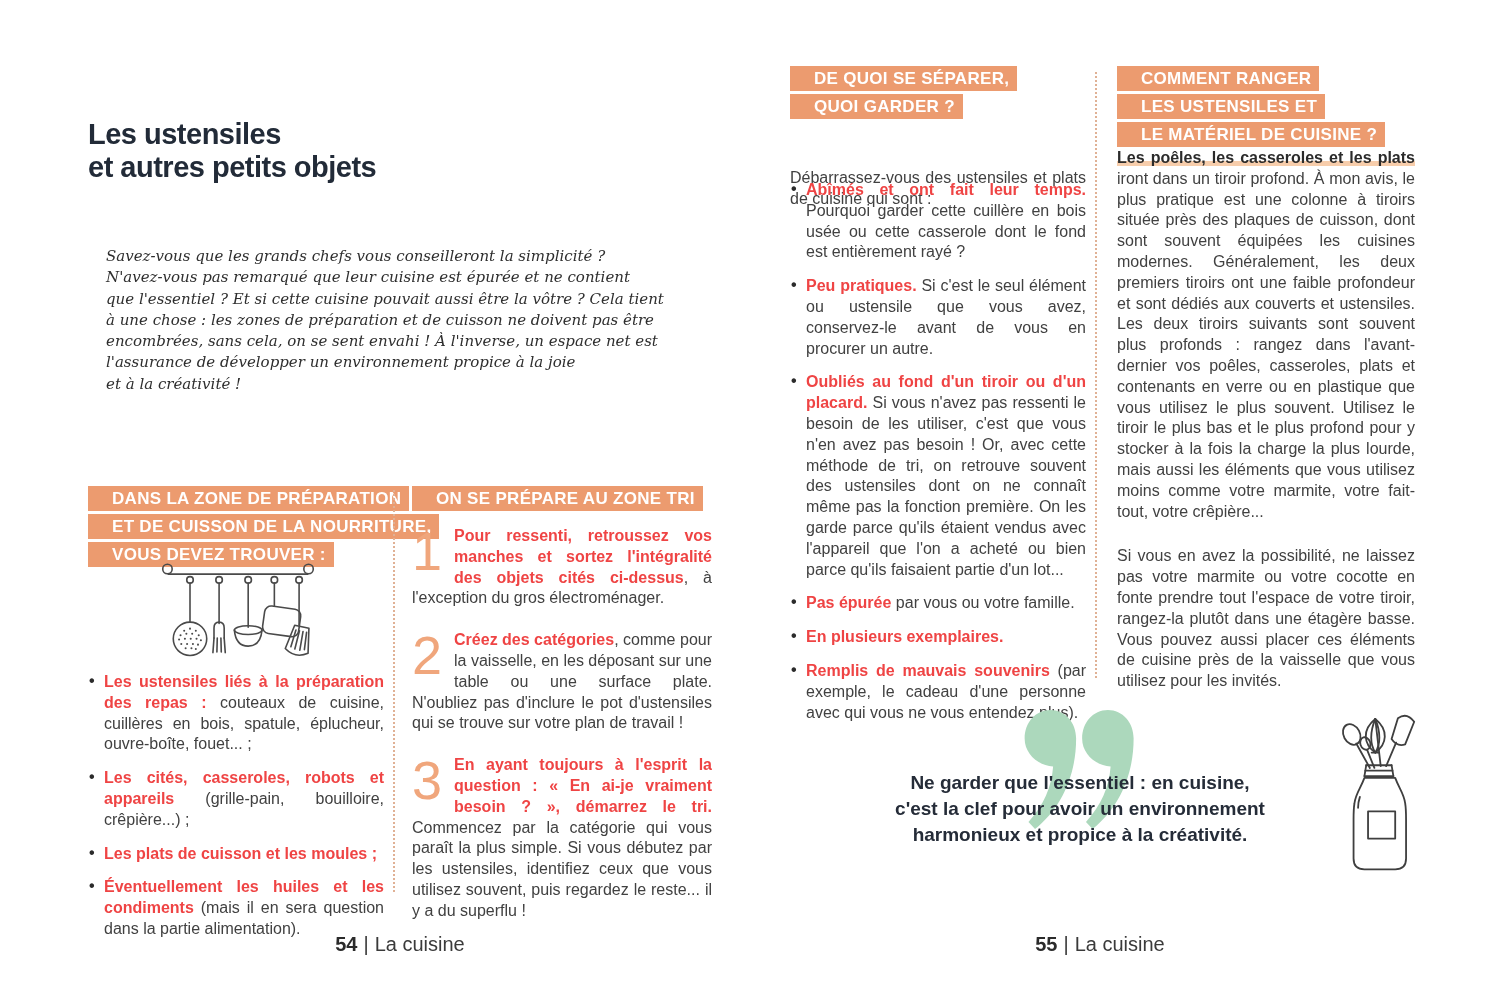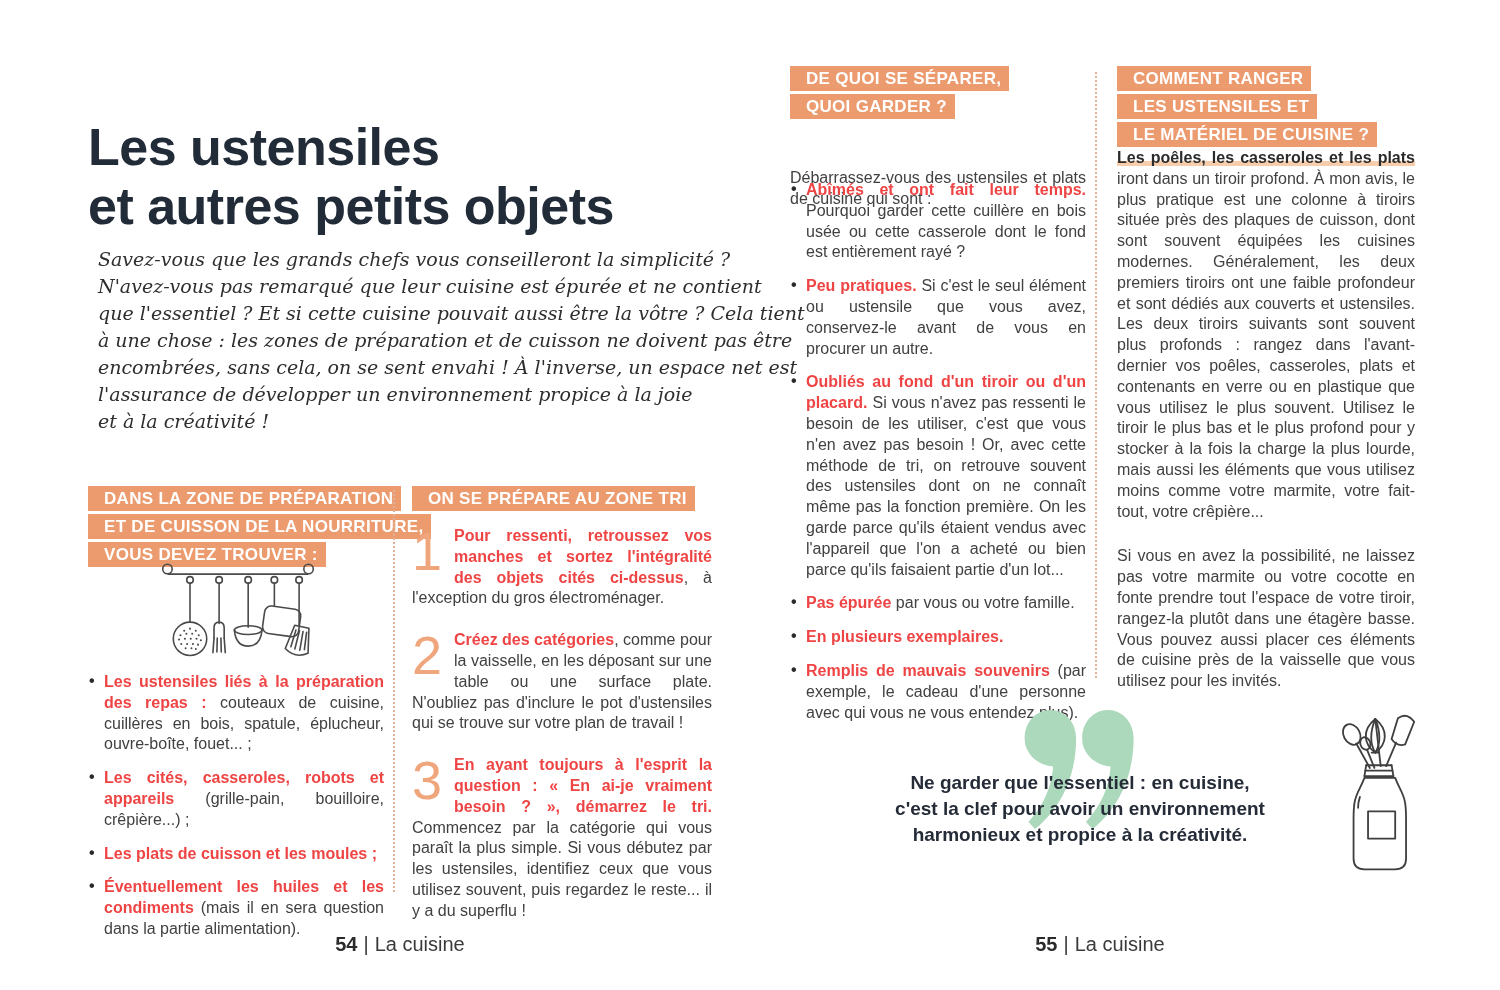--- a/index.html
+++ b/index.html
@@ -3,37 +3,37 @@
 <meta charset="utf-8">
 <style>
   * { margin:0; padding:0; box-sizing:border-box; }
   html,body { width:1500px; height:990px; background:#fff; }
   body { font-family:"Liberation Sans", sans-serif; color:#414141; }
   .spread { position:relative; width:1500px; height:990px; background:#ffffff; overflow:hidden; }
 
   
   .book-title {
     position:absolute; left:88px; top:118px;
-    font-size:52px; line-height:1.13; font-weight:700;
+    font-size:29px; line-height:1.13; font-weight:700;
     color:#222B38; letter-spacing:-0.5px; white-space:pre-line;
   }
 
   
   .intro {
-    position:absolute; left:98px; top:246px; width:720px;
+    position:absolute; left:106px; top:246px; width:720px;
     font-family:"DejaVu Serif", serif; font-style:italic;
-    font-size:19px; line-height:1.42; color:#2e2e2e; white-space:pre-line;
+    font-size:15px; line-height:1.42; color:#2e2e2e; white-space:pre-line;
   }
 
   
   .hl-header { display:flex; flex-direction:column; align-items:flex-start; }
   .hl-header span {
     display:inline-block; background:#EC9B6F; color:#ffffff;
     font-weight:700; font-size:17px; letter-spacing:0.3px;
-    padding:3px 8px 2px 16px; margin-bottom:3px; white-space:nowrap;
+    padding:3px 8px 2px 24px; margin-bottom:3px; white-space:nowrap;
   }
 
   
   .col { position:absolute; font-size:16px; line-height:1.3; text-align:justify; }
   .col p { text-align:justify; }
   b, .b { color:#ef4444; font-weight:700; }
 
   .bullets { margin-top:0; }
   .bullet { position:relative; padding-left:16px; margin-bottom:13px; text-align:justify; }
   .bullet::before { content:"\2022"; position:absolute; left:1px; top:-1px; color:#2b2b2b; font-weight:700; }

